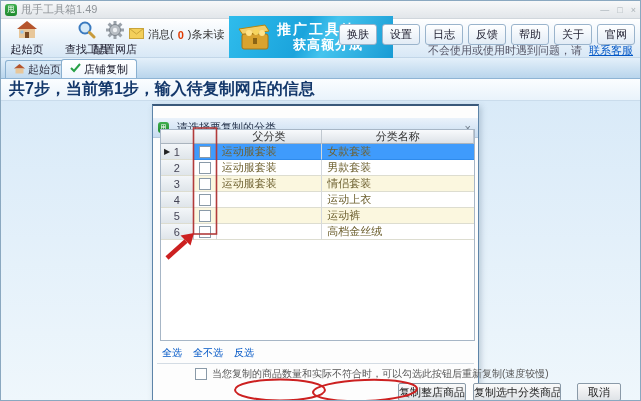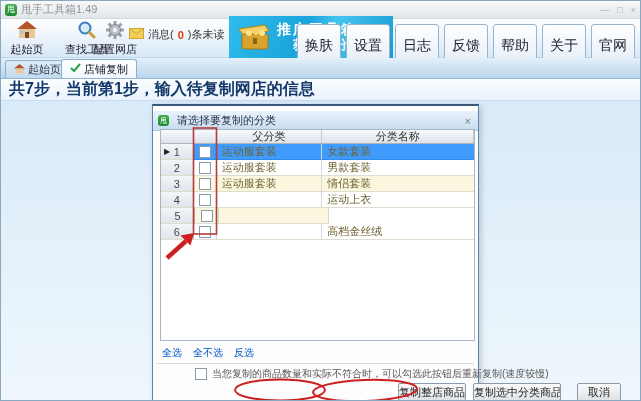--- a/index.html
+++ b/index.html
@@ -26,21 +26,21 @@
 
   .banner { position:absolute; left:228px; top:-3px; width:164px; height:42px;
     background:linear-gradient(115deg,#2fbcec 0%,#1ba4dc 45%,#45c4ee 60%,#189bd4 100%);
     display:flex; align-items:center; overflow:hidden; }
   .banner-text { color:#fff; font-weight:bold; line-height:1.15; margin-left:4px; }
   .banner-text .l1 { font-size:14px; letter-spacing:2px; }
   .banner-text .l2 { font-size:13px; letter-spacing:1px; padding-left:16px; }
 
   .top-buttons { position:absolute; right:5px; top:5px; display:flex; gap:5px; }
   .tb-btn { background:linear-gradient(#ffffff,#e2ecf6); border:1px solid #9ab4cc; border-radius:3px;
-    padding:12px 7px; font-size:14px; color:#223; cursor:pointer; white-space:nowrap; }
+    padding:2px 7px; font-size:11px; color:#223; cursor:pointer; white-space:nowrap; }
   .help-line { position:absolute; right:7px; top:24px; color:#556; font-size:11px; white-space:nowrap; }
   .help-line a { color:#0257c6; text-decoration:underline; cursor:pointer; margin-left:4px; }
 
   
   .tabbar { position:absolute; left:0; top:57px; width:100%; height:21px;
     background:linear-gradient(#e4f0fa,#b9d5ec); border-bottom:1px solid #8fb4d4; }
   .tab { position:absolute; bottom:0; height:18px; display:flex; align-items:center; gap:3px;
     padding:0 8px; border:1px solid #8ab0d0; border-bottom:none; border-radius:3px 3px 0 0;
     font-size:11px; cursor:pointer; white-space:nowrap; }
   .tab.inactive { left:4px; background:linear-gradient(#dcecf9,#c2daee); color:#334; }
@@ -54,21 +54,21 @@
   .how-link { margin-left:auto; margin-right:12px; color:#0257c6; font-size:11px; cursor:pointer; }
 
   
   .content { position:absolute; left:0; top:100px; width:100%; height:301px;
     background:linear-gradient(#d9eaf8,#eff7fc); }
 
   
   .dialog { position:absolute; left:151px; top:103px; width:327px; height:298px;
     background:#fdfdfd; border:1px solid #5d84a8; border-top:2px solid #39587a;
     box-shadow:2px 2px 6px rgba(40,70,100,.25); }
-  .dlg-title { position:absolute; left:0; top:5px; width:100%; height:20px;
+  .dlg-title { position:absolute; left:0; top:12px; width:100%; height:20px;
     background:linear-gradient(#eaf2fb,#c7dcf0); border-bottom:1px solid #b6c9dc;
     display:flex; align-items:center; padding:8px 5px; }
   .dlg-title .appicon { width:11px; height:11px; font-size:7px; line-height:11px; }
   .dlg-title-text { color:#24324a; font-size:11px; }
   .dlg-close { margin-left:auto; color:#6d7a88; font-size:11px; cursor:pointer; padding:0 2px; }
 
   
   .grid { position:absolute; left:7px; top:23px; width:315px; height:212px;
     background:#fff; border:1px solid #a7b6c6; }
   .g-row { display:flex; height:16px; }
@@ -188,20 +188,24 @@
 
     <div class="top-buttons">
       <button class="tb-btn">换肤</button>
       <button class="tb-btn">设置</button>
       <button class="tb-btn">日志</button>
       <button class="tb-btn">反馈</button>
       <button class="tb-btn">帮助</button>
       <button class="tb-btn">关于</button>
       <button class="tb-btn">官网</button>
     </div>
+    <div class="help-line">
+      <span>不会使用或使用时遇到问题，请</span>
+      <a>联系客服</a>
+    </div>
   </div>
 
   <div class="tabbar">
     <div class="tab inactive">
       <span class="icon-box">
         <svg width="11" height="10" viewBox="0 0 11 10">
           <polygon points="5.5,0 11,4.5 0,4.5" fill="#b5542c"></polygon>
           <rect x="1.5" y="4.5" width="8" height="5" fill="#e8c79a"></rect>
         </svg>
       </span>
@@ -272,20 +276,21 @@
           </div>
         <div class="g-cell c-parent"></div>
         <div class="g-cell c-name">运动上衣</div>
       </div>
       <div class="g-row row-alt">
         <div class="g-cell c-rowhead">5</div>
         <div class="g-cell c-check">
             <span class="cb"></span>
           </div>
         <div class="g-cell c-parent"></div>
+        <div class="g-cell c-name">运动裤</div>
       </div>
       <div class="g-row">
         <div class="g-cell c-rowhead">6</div>
         <div class="g-cell c-check">
             <span class="cb"></span>
           </div>
         <div class="g-cell c-parent"></div>
         <div class="g-cell c-name">高档金丝绒</div>
       </div>
     </div>

